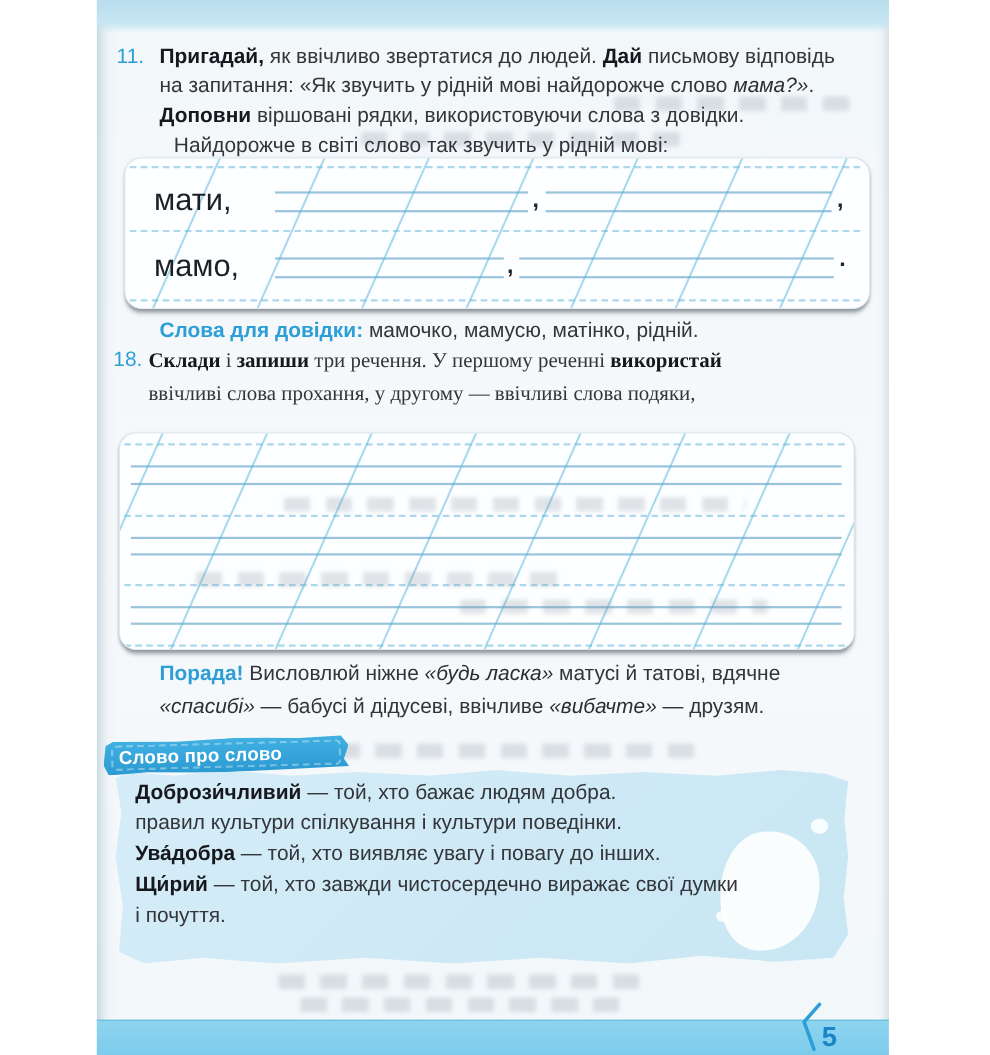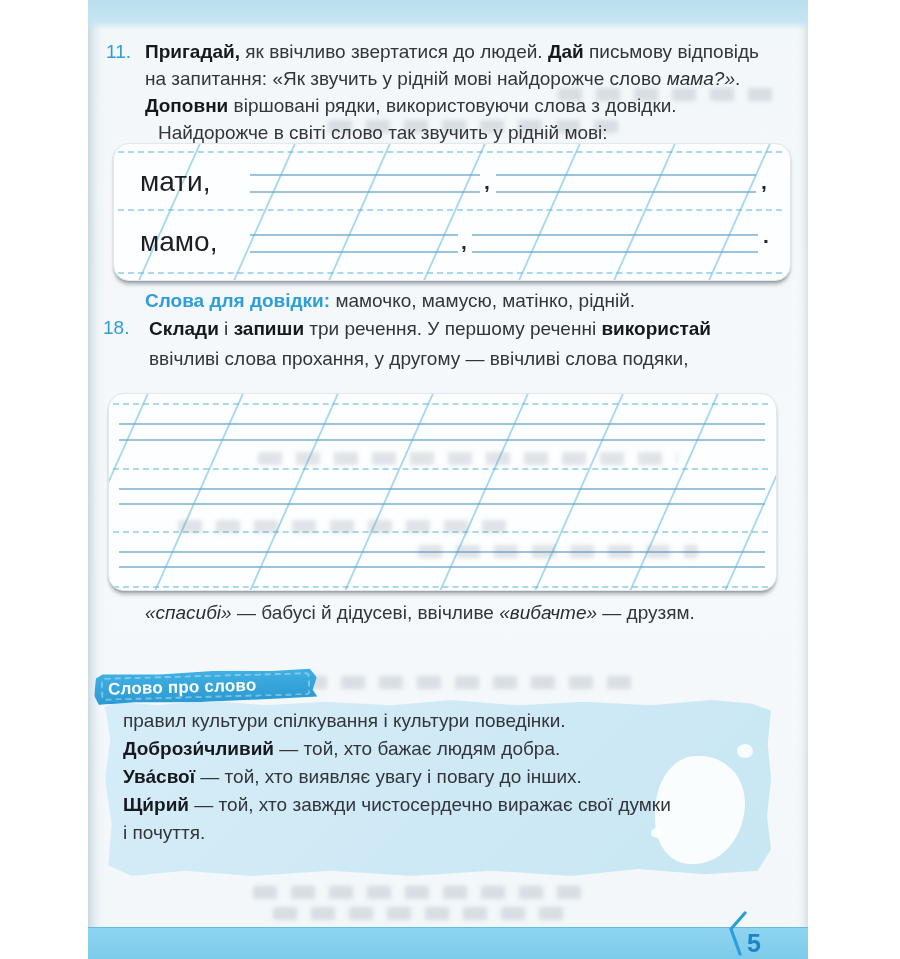--- a/index.html
+++ b/index.html
@@ -147,21 +147,21 @@
         <div class="slant" style="left: 467px;"></div>
         <div class="slant" style="left: 562px;"></div>
         <div class="slant" style="left: 657px;"></div>
       </div>
 
     <div class="tblock" style="left:57px;top:287px;width:660px;">
         <div class="tline"><span class="seg-blue">Слова для довідки:</span><span class="seg-n"> мамочко, мамусю, матінко, рідній.</span></div>
       </div>
 
     <span class="task-num" style="left:15px;top:317px;">18.</span>
-    <div class="tblock lh29" style="left:61px;top:314px;width:660px;">
+    <div class="tblock lh29" style="left:47px;top:314px;width:660px;font-family:Liberation Serif, serif;">
         <div class="tline"><span class="seg-b">Склади</span><span class="seg-n"> і </span><span class="seg-b">запиши</span><span class="seg-n"> три речення. У першому реченні </span><span class="seg-b">використай</span></div>
         <div class="tline"><span class="seg-n">ввічливі слова прохання, у другому — ввічливі слова подяки,</span></div>
       </div>
 
     <div class="writebox" style="left:20px;top:393px;width:667px;height:196px;">
         <div class="rline dashed" style="top: 9px; left: 4px; width: 655px;"></div>
         <div class="rline dashed" style="top: 74px; left: 4px; width: 655px;"></div>
         <div class="rline dashed" style="top: 137px; left: 4px; width: 655px;"></div>
         <div class="rline dashed" style="top: 192px; left: 4px; width: 655px;"></div>
         <div class="rline solid" style="top: 29px; left: 10px; width: 646px;"></div>
@@ -174,32 +174,33 @@
         <div class="slant" style="left: 135px;"></div>
         <div class="slant" style="left: 230px;"></div>
         <div class="slant" style="left: 325px;"></div>
         <div class="slant" style="left: 420px;"></div>
         <div class="slant" style="left: 515px;"></div>
         <div class="slant" style="left: 610px;"></div>
         <div class="slant" style="left: 705px;"></div>
       </div>
 
     <div class="tblock lh29" style="left:57px;top:598px;width:655px;">
+        <div class="tline"><span class="seg-blue">Порада!</span><span class="seg-n"> Висловлюй ніжне </span><span class="seg-i">«будь ласка»</span><span class="seg-n"> матусі й татові, вдячне</span></div>
         <div class="tline"><span class="seg-i">«спасибі»</span><span class="seg-n"> — бабусі й дідусеві, ввічливе </span><span class="seg-i">«вибачте»</span><span class="seg-n"> — друзям.</span></div>
       </div>
 
     <div class="banner">Слово про слово</div>
     <div class="wordbox">
       <div class="splat"></div>
       <div class="splat-dot" style="right:18px;top:44px;width:16px;height:14px;"></div>
       <div class="splat-dot" style="right:108px;top:128px;width:12px;height:10px;"></div>
       <div class="tblock">
+          <div class="tline"><span class="seg-b">Добрози́чливий</span><span class="seg-n"> — той, хто бажає людям добра.</span></div>
           <div class="tline"><span class="seg-n">правил культури спілкування і культури поведінки.</span></div>
-          <div class="tline"><span class="seg-b">Добрози́чливий</span><span class="seg-n"> — той, хто бажає людям добра.</span></div>
-          <div class="tline"><span class="seg-b">Ува́свої</span><span class="seg-n"> — той, хто виявляє увагу і повагу до інших.</span></div>
+          <div class="tline"><span class="seg-b">Ува́добра</span><span class="seg-n"> — той, хто виявляє увагу і повагу до інших.</span></div>
           <div class="tline"><span class="seg-b">Щи́рий</span><span class="seg-n"> — той, хто завжди чистосердечно виражає свої думки</span></div>
           <div class="tline"><span class="seg-n">і почуття.</span></div>
         </div>
     </div>
 
     <div class="footer-band"></div>
     <svg class="page-chevron" width="26" height="46" viewBox="0 0 26 46">
       <polyline points="21,3 7,19 16,44" fill="none" stroke="#2d9fd8" stroke-width="3.2" stroke-linecap="round" stroke-linejoin="round"></polyline>
     </svg>
     <span class="page-number">5</span>

